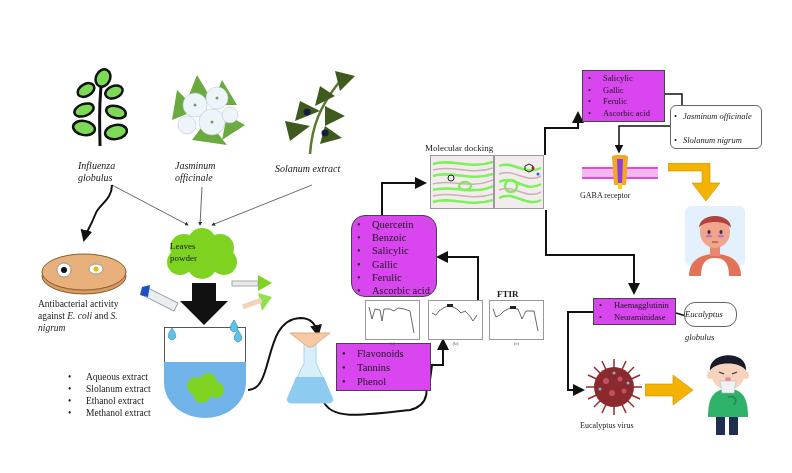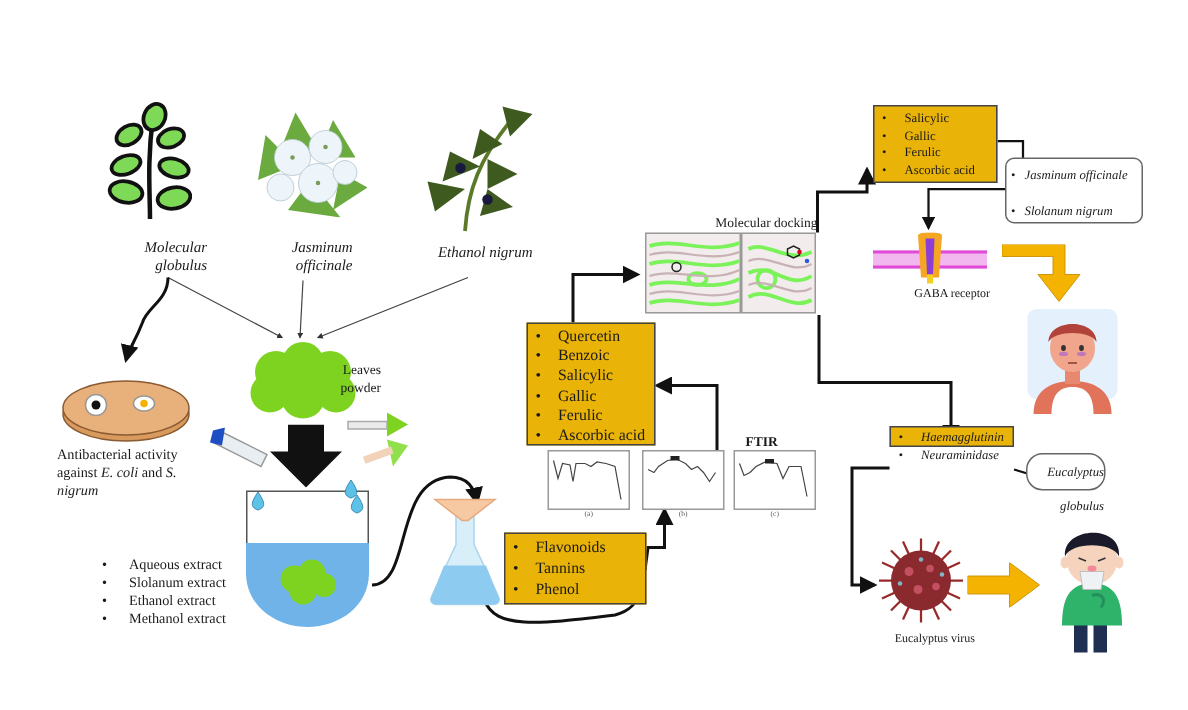--- a/index.html
+++ b/index.html
@@ -1,26 +1,26 @@
 <!DOCTYPE html>
 <html><head>
 <meta charset="utf-8">
 <style>
   html,body{margin:0;padding:0;background:#fff;}
   body{width:792px;height:473px;position:relative;overflow:hidden;font-family:"Liberation Serif","DejaVu Serif",serif;color:#1a1a1a;}
   .abs{position:absolute;}
   svg.layer{position:absolute;left:0;top:0;}
   .lbl{font-size:10px;line-height:12px;}
   .it{font-style:italic;}
-  .box{position:absolute;border:1px solid #444;background:#eab308;box-sizing:border-box;}
+  .box{position:absolute;border:1px solid #444;background:#d946ef;box-sizing:border-box;}
   .box ul{list-style:none;margin:0;padding:0;}
   .box li{position:relative;padding-left:20px;white-space:nowrap;}
   .box li::before{content:"•";position:absolute;left:5px;}
   .rbox{position:absolute;border:1px solid #666;border-radius:6px;background:#fff;box-sizing:border-box;}
-  .center{text-align:right;font-family:Liberation Serif, serif;}
+  .center{text-align:left;font-family:Liberation Serif, serif;}
   .ftir{position:absolute;width:55px;height:40px;border:1px solid #999;background:#fff;box-sizing:border-box;}
   .ftir-cap{position:absolute;font-size:5px;color:#555;width:55px;text-align:center;}
 </style>
 </head>
 <body>
 
 <svg class="layer" width="792" height="473">
   <defs>
     <marker id="ah" markerWidth="6" markerHeight="6" refX="5" refY="3" orient="auto">
       <path d="M0,0 L6,3 L0,6 z" fill="#111"></path>
@@ -65,21 +65,21 @@
     <ellipse cx="33" cy="10" rx="7" ry="9" transform="rotate(25 33 10)"></ellipse>
     <ellipse cx="16" cy="22" rx="9" ry="6" transform="rotate(-30 16 22)"></ellipse>
     <ellipse cx="44" cy="24" rx="9" ry="6" transform="rotate(-20 44 24)"></ellipse>
     <ellipse cx="14" cy="42" rx="10" ry="6" transform="rotate(-20 14 42)"></ellipse>
     <ellipse cx="46" cy="44" rx="10" ry="6" transform="rotate(15 46 44)"></ellipse>
     <ellipse cx="14" cy="60" rx="11" ry="7" transform="rotate(10 14 60)"></ellipse>
     <ellipse cx="46" cy="64" rx="11" ry="7" transform="rotate(-10 46 64)"></ellipse>
   </g>
 </svg>
 <div class="abs lbl it center" style="left:78px;top:160px;width:60px;">
-  <div>Molecular</div>
+  <div>Influenza</div>
   <div>globulus</div>
 </div>
 
 <svg class="abs" style="left:167px;top:70px" width="78" height="75" viewBox="0 0 78 75">
   <g fill="#6aaa3e">
     <path d="M10,20 L30,40 L5,50 z"></path>
       <path d="M30,5 L45,30 L20,30 z"></path>
     <path d="M55,10 L70,35 L45,35 z"></path>
       <path d="M40,50 L60,75 L25,70 z"></path>
     <path d="M60,45 L78,55 L55,70 z"></path>
@@ -109,21 +109,21 @@
       <path d="M40,20 L55,30 L35,40 z"></path>
     <path d="M20,35 L40,45 L15,55 z"></path>
       <path d="M45,40 L65,50 L45,60 z"></path>
     <path d="M5,55 L30,60 L10,75 z"></path>
       <path d="M45,60 L62,72 L40,78 z"></path>
   </g>
   <circle cx="27" cy="46" r="3.5" fill="#1a1a40"></circle>
     <circle cx="45" cy="67" r="3.5" fill="#1a1a40"></circle>
 </svg>
 <div class="abs lbl it center" style="left:275px;top:163px;width:80px;">
-  <div>Ethanol nigrum</div>
+  <div>Solanum extract</div>
 </div>
 
 <svg class="abs" style="left:164px;top:228px" width="76" height="52" viewBox="0 0 76 52">
   <g fill="#7ed321">
     <circle cx="20" cy="20" r="14"></circle>
       <circle cx="38" cy="14" r="14"></circle>
       <circle cx="56" cy="20" r="14"></circle>
     <circle cx="16" cy="34" r="13"></circle>
       <circle cx="38" cy="36" r="15"></circle>
       <circle cx="60" cy="34" r="13"></circle>
@@ -187,21 +187,21 @@
   <div style="position:relative;padding-left:20px;"><span style="position:absolute;left:2px;">•</span><span>Ethanol extract</span></div>
   <div style="position:relative;padding-left:20px;"><span style="position:absolute;left:2px;">•</span><span>Methanol extract</span></div>
 </div>
 
 <svg class="abs" style="left:284px;top:325px" width="52" height="80" viewBox="0 0 52 80">
   <path d="M20,10 V38 L4,72 C2,76 4,78 8,78 H44 C48,78 50,76 48,72 L32,38 V10 z" fill="#d8eef9" stroke="#a9d4ec"></path>
   <path d="M12,52 L40,52 L48,72 C50,76 48,78 44,78 H8 C4,78 2,76 4,72 z" fill="#8ecbf0"></path>
   <path d="M6,8 L46,8 L28,22 L24,22 z" fill="#f7c9a3" stroke="#e6a97e"></path>
 </svg>
 
-<div class="box lbl" style="left:336px;top:343px;width:95px;height:48px;padding-top:3px;font-size:10.5px;line-height:14px;margin-top:12px;">
+<div class="box lbl" style="left:336px;top:343px;width:95px;height:48px;padding-top:3px;font-size:10.5px;line-height:14px;">
   <ul>
     <li>Flavonoids</li>
     <li>Tannins</li>
     <li>Phenol</li>
   </ul>
 </div>
 
 <div class="abs" style="left:497px;top:289px;font-size:9px;font-weight:bold;">FTIR</div>
 <div class="ftir" style="left:365px;top:300px;">
   <svg width="53" height="38" viewBox="0 0 53 38">
@@ -217,21 +217,21 @@
 </div>
 <div class="ftir-cap" style="left:428px;top:341px;">(b)</div>
 <div class="ftir" style="left:489px;top:300px;">
   <svg width="53" height="38" viewBox="0 0 53 38">
       <polyline points="3,8 6,16 10,14 14,10 20,7 28,8 32,18 36,10 44,10 48,30" fill="none" stroke="#444" stroke-width="0.8"></polyline>
       <rect x="20" y="5" width="6" height="3" fill="#222"></rect>
     </svg>
 </div>
 <div class="ftir-cap" style="left:489px;top:341px;">(c)</div>
 
-<div class="box lbl" style="left:351px;top:215px;width:86px;height:82px;padding-top:2px;font-size:10.5px;line-height:13.2px;">
+<div class="box lbl" style="left:351px;top:215px;width:86px;height:82px;padding-top:2px;font-size:10.5px;line-height:13.2px;border-radius:14px;">
   <ul>
     <li>Quercetin</li>
     <li>Benzoic</li>
     <li>Salicylic</li>
     <li>Gallic</li>
     <li>Ferulic</li>
     <li>Ascorbic acid</li>
   </ul>
 </div>
 
@@ -309,21 +309,21 @@
       <ellipse cx="26" cy="28" rx="1.6" ry="2"></ellipse>
       <ellipse cx="38" cy="28" rx="1.6" ry="2"></ellipse>
     </g>
   <g fill="#a55bd6" opacity="0.6">
       <ellipse cx="26" cy="32" rx="3" ry="1.5"></ellipse>
       <ellipse cx="38" cy="32" rx="3" ry="1.5"></ellipse>
     </g>
   <path d="M29,38 H35" stroke="#8a3a2a" stroke-width="1"></path>
 </svg>
 
-<div class="box lbl" style="left:593px;top:284px;width:83px;height:14px;font-size:8.5px;line-height:11.5px;padding-top:1px;font-style:italic;">
+<div class="box lbl" style="left:593px;top:298px;width:83px;height:27px;font-size:8.5px;line-height:11.5px;padding-top:1px;">
   <ul>
     <li>Haemagglutinin</li>
     <li>Neuraminidase</li>
   </ul>
 </div>
 <div class="rbox lbl it center" style="left:684px;top:302px;width:53px;height:25px;font-size:8.5px;line-height:23px;border-radius:11px;">Eucalyptus globulus</div>
 
 <svg class="abs" style="left:584px;top:357px" width="60" height="60" viewBox="0 0 60 60">
   <g stroke="#9a2a2a" stroke-width="1.5">
     <line x1="30" y1="2" x2="30" y2="58"></line>

